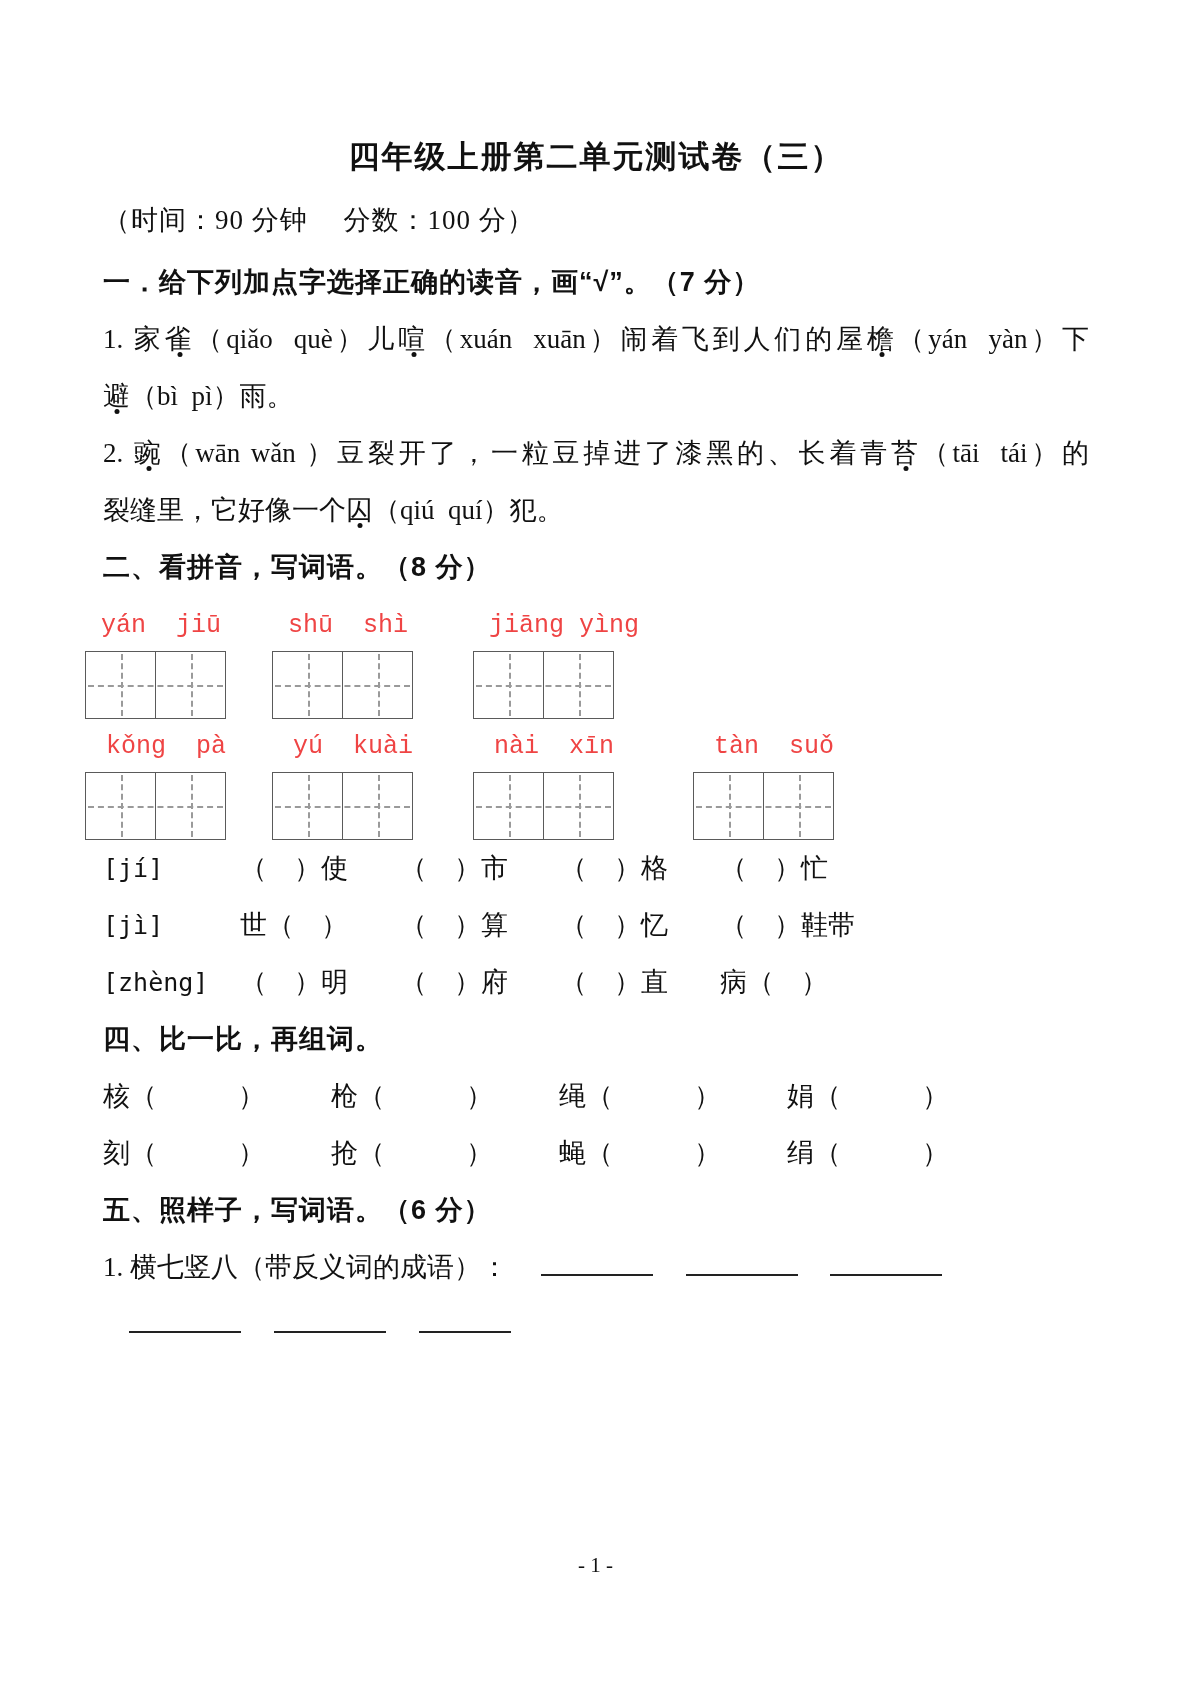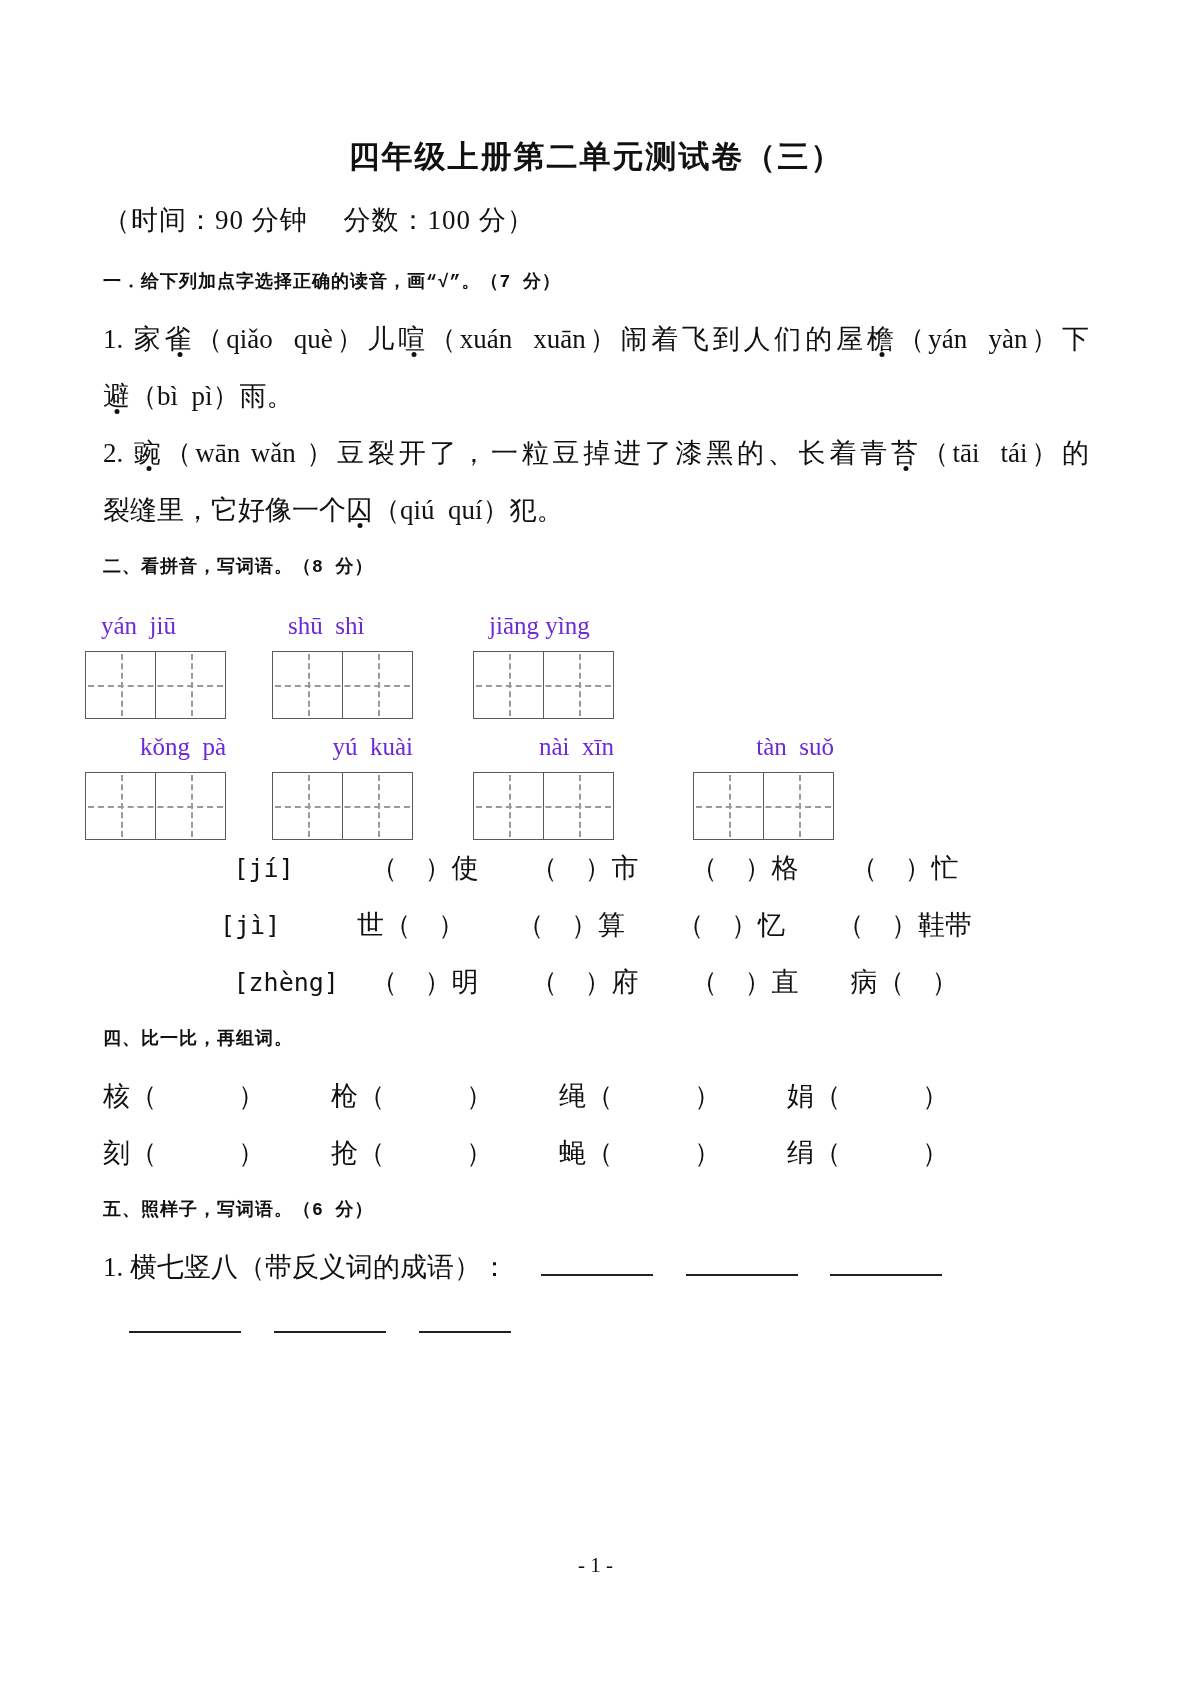--- a/index.html
+++ b/index.html
@@ -12,22 +12,22 @@
 
   .title{
     font-size:31px;font-weight:700;text-align:center;letter-spacing:2px;
     margin-top:18px;line-height:46px;font-family:Liberation Mono, monospace;
   }
   .subtitle{
     font-size:27px;margin-top:18px;line-height:40px;letter-spacing:1px;
   }
 
   .sec-h{
-    font-family:Liberation Mono, monospace;
-    font-weight:700;font-size:18px;line-height:57px;letter-spacing:1px;
+    font-family:Liberation Sans, sans-serif;
+    font-weight:700;font-size:27px;line-height:57px;letter-spacing:1px;
   }
   .s1h{margin-top:14px;}
 
   .q-line{font-size:27px;line-height:57px;}
   .line-full{text-align:justify;text-align-last:justify;}
 
   .dot-char{position:relative;}
   .dot-char::after{
     content:'';position:absolute;left:50%;bottom:-3px;transform:translateX(-50%);
     width:5px;height:5px;border-radius:50%;background:#111;
@@ -35,39 +35,39 @@
 
   
   .grid-row{display:flex;margin-left:-18px;}
   .grid-row.r1{margin-top:12px;}
   .grid-row.r2{margin-top:10px;text-align:right;}
   .grid-col{width:141px;}
   .grid-col:nth-child(2){margin-left:46px;}
   .grid-col:nth-child(3){margin-left:60px;}
   .grid-col:nth-child(4){margin-left:79px;}
   .pinyin-label{
-    font-family:Liberation Serif, serif;
+    font-family:Liberation Mono, monospace;
     font-size:25px;line-height:36px;white-space:pre;display:block;
-    margin:0 0 7px 16px;color:#6d28d9;
+    margin:0 0 7px 16px;color:#ef4444;
   }
   .tzg{
     position:relative;display:flex;width:141px;height:68px;
     border:1px solid #5a5a5a;box-sizing:border-box;background:#fff;
   }
   .tzg .cell{flex:1;position:relative;}
   .tzg .cell + .cell{border-left:1px solid #5a5a5a;}
   .tzg .cell::after{
     content:'';position:absolute;left:50%;top:2px;bottom:2px;border-left:2px dashed #9a9a9a;
   }
   .tzg .hmid{
     position:absolute;left:2px;right:2px;top:50%;border-top:2px dashed #9a9a9a;
   }
 
   
-  .s3-row{display:flex;font-size:27px;line-height:57px;justify-content:center;}
+  .s3-row{display:flex;font-size:27px;line-height:57px;}
   .s3-label{
     width:137px;font-family:"DejaVu Sans Mono","Liberation Mono",monospace;
     font-size:25px;
   }
   .s3-item{width:160px;}
   .s3-item:last-child{width:auto;}
 
   
   .s4-row{display:flex;font-size:27px;line-height:57px;}
   .s4-item{width:228px;}

